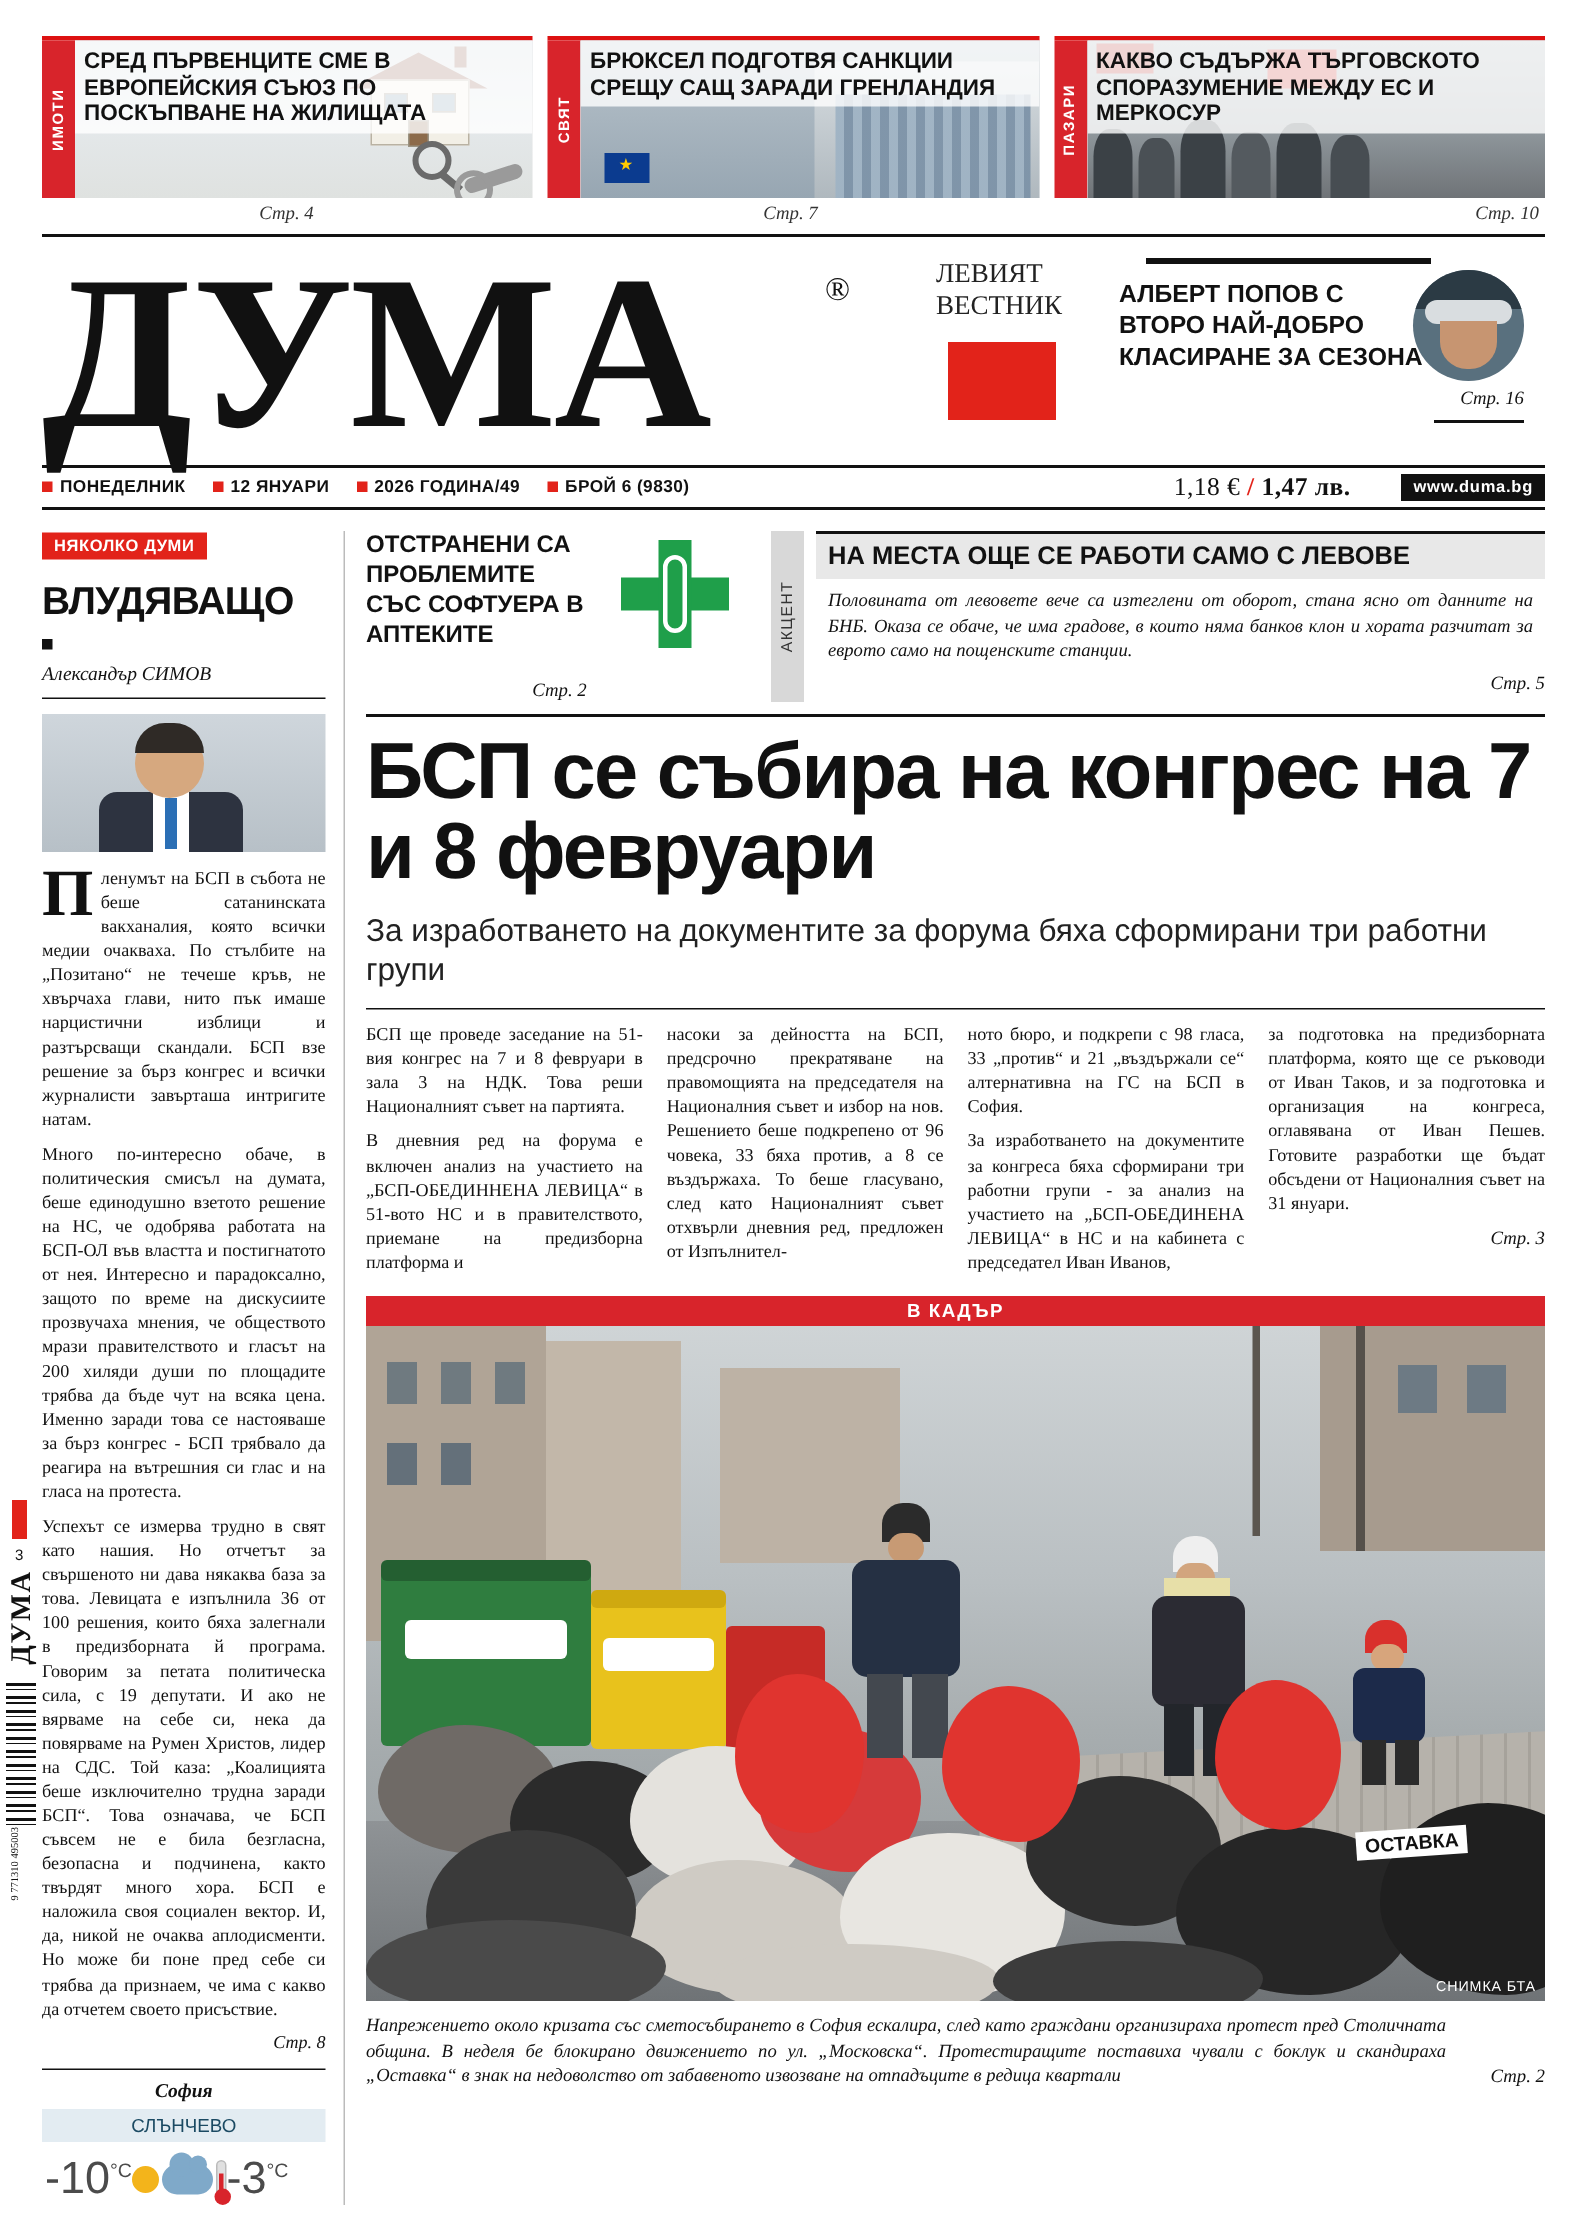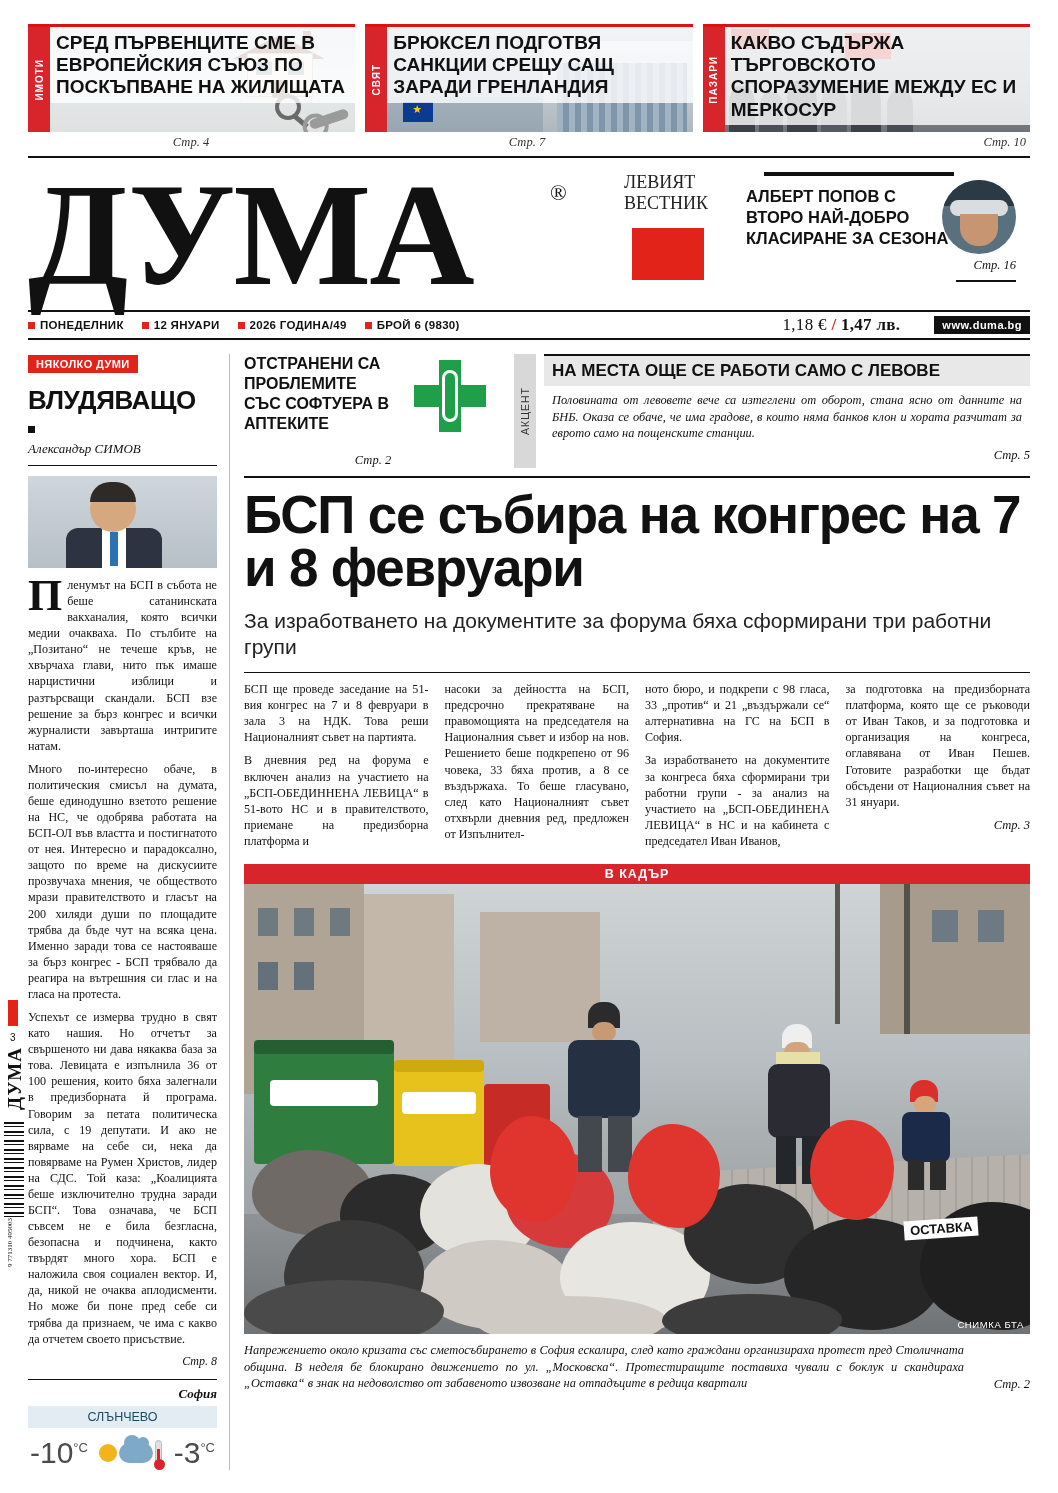--- a/index.html
+++ b/index.html
@@ -21,21 +21,21 @@
     width:22px; background:#d8242b; color:#fff;
     font-family:"Liberation Sans", sans-serif; font-weight:bold;
     font-size:10px; letter-spacing:1px;
     display:flex; align-items:center; justify-content:center;
   }
   .teaser-tag span { writing-mode:vertical-rl; transform:rotate(180deg); }
   .teaser-body { flex:1; position:relative; overflow:hidden; background:#e9e9e9; }
   .teaser-head {
     position:absolute; top:0; left:0; right:0;
     font-family:"Liberation Sans", sans-serif;
-    font-weight:bold; font-size:19px; line-height:1.17;
+    font-weight:bold; font-size:15px; line-height:1.17;
     color:#111; padding:5px 6px 4px 6px;
     z-index:3; text-transform:uppercase;
   }
   .teaser-head.shade { background:rgba(255,255,255,0.80); }
   .t-img { position:absolute; inset:0; z-index:1; }
 
   
   .house-scene { background:linear-gradient(#cfd8de 0%, #e4e8ea 55%, #dfe2e0 100%); }
   .house { position:absolute; right:42px; top:26px; width:66px; height:44px; background:#f2efe6; border:1px solid #b9b2a3;}
   .roof { position:absolute; right:30px; top:8px; width:0; height:0; border-left:46px solid transparent; border-right:46px solid transparent; border-bottom:24px solid #8c5a4a; }
@@ -126,23 +126,23 @@
   .op-photo .body { position:absolute; left:38px; top:52px; width:96px; height:44px; background:#2d3340; border-radius:12px 12px 0 0;}
   .op-photo .shirt { position:absolute; left:74px; top:52px; width:24px; height:40px; background:#fff; }
   .op-photo .tie { position:absolute; left:82px; top:56px; width:8px; height:34px; background:#2b6fb5; }
   .op-text { margin-top:9px; font-size:12.1px; line-height:1.33; text-align:justify; hyphens:auto; }
   .op-text p { margin:0 0 7px; }
   .dropcap:first-letter { float:left; font-size:44px; line-height:34px; padding:2px 5px 0 0; font-weight:bold; }
   .op-page { text-align:right; font-style:italic; font-size:12px; margin-top:4px; }
 
   
   .weather-box { margin-top:10px; border-top:1px solid #111; }
-  .w-city { text-align:right; font-style:italic; font-weight:bold; font-size:13px; padding:6px 0 4px; }
+  .w-city { text-align:center; font-style:italic; font-weight:bold; font-size:13px; padding:6px 0 4px; }
   .w-cond { background:#e3ecf2; text-align:center; font-family:"Liberation Sans", sans-serif; font-size:12.5px; padding:4px 0; color:#1b4a63;}
-  .w-row { display:flex; align-items:center; justify-content:space-between; padding:8px 2px 0; }
+  .w-row { display:flex; align-items:center; justify-content:flex-start; padding:8px 2px 0; }
   .w-temp { font-family:"Liberation Sans", sans-serif; font-size:30px; color:#4b4b4b; }
   .w-temp sup { font-size:13px; }
   .w-icons { display:flex; align-items:center; gap:2px; }
   .sun { width:18px; height:18px; border-radius:50%; background:#f3b41b; }
   .cloud { width:34px; height:20px; background:#7fa9c9; border-radius:12px; position:relative; }
   .cloud:before { content:""; position:absolute; left:5px; top:-8px; width:16px; height:16px; border-radius:50%; background:#7fa9c9;}
   .cloud:after { content:""; position:absolute; right:4px; top:-6px; width:12px; height:12px; border-radius:50%; background:#7fa9c9;}
   .thermo { width:7px; height:26px; background:#e0e0e0; border-radius:4px; position:relative; border:1px solid #bbb;}
   .thermo:after { content:""; position:absolute; left:-2px; bottom:-5px; width:11px; height:11px; border-radius:50%; background:#d8242b;}
   .thermo i { position:absolute; left:1px; bottom:2px; width:3px; height:14px; background:#d8242b; display:block;}

